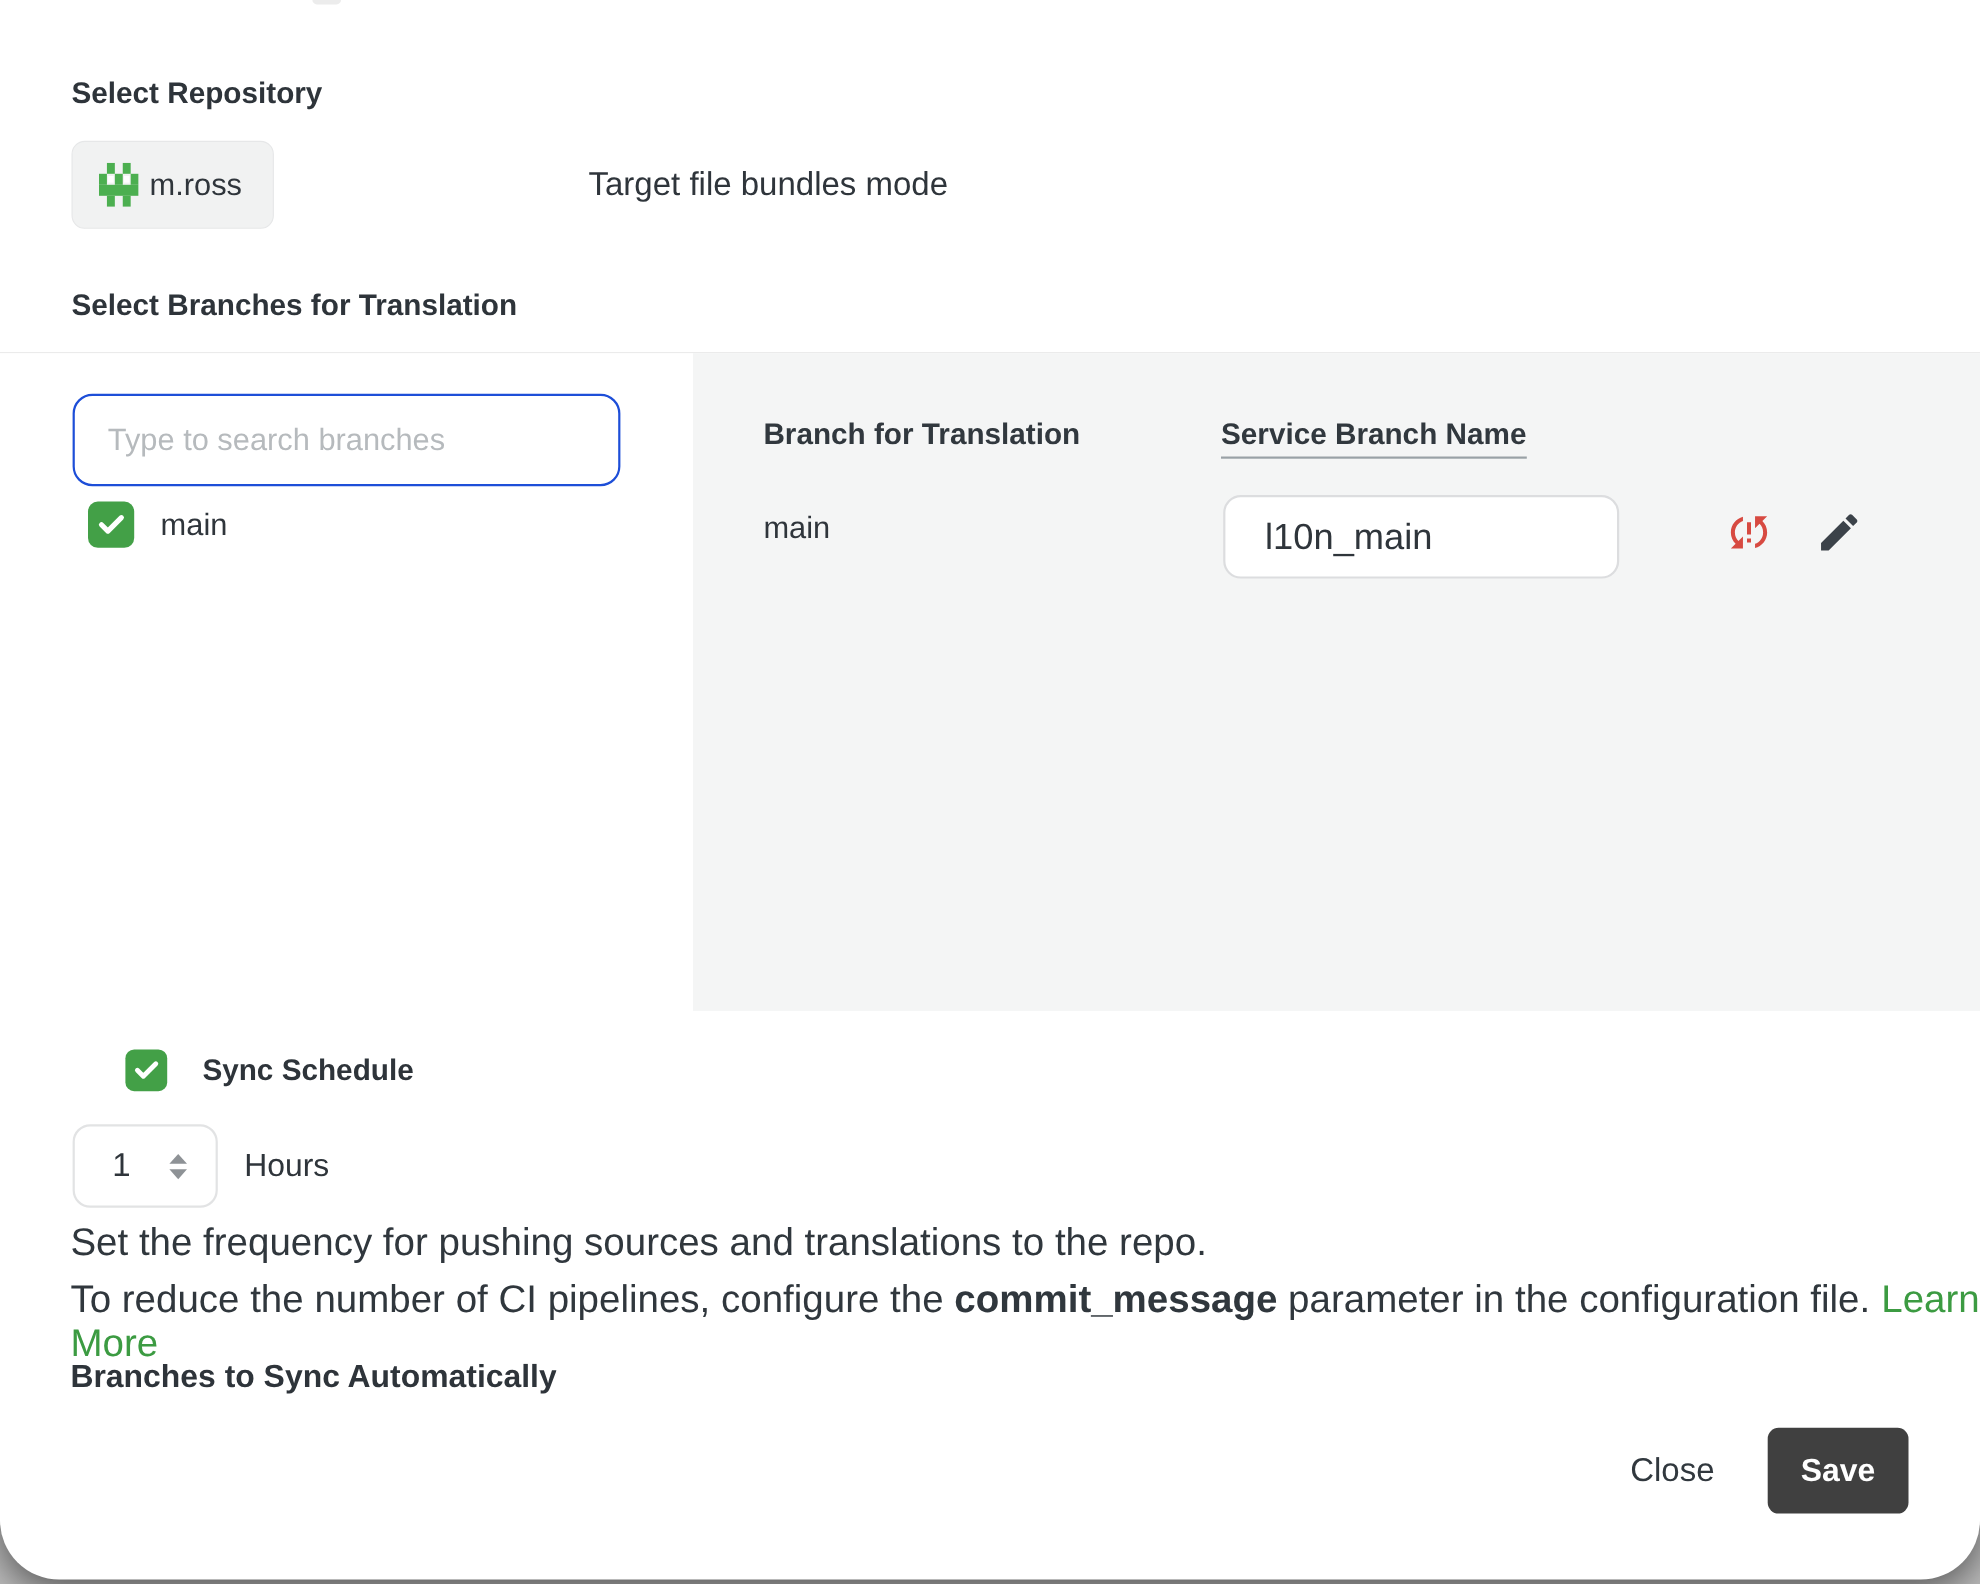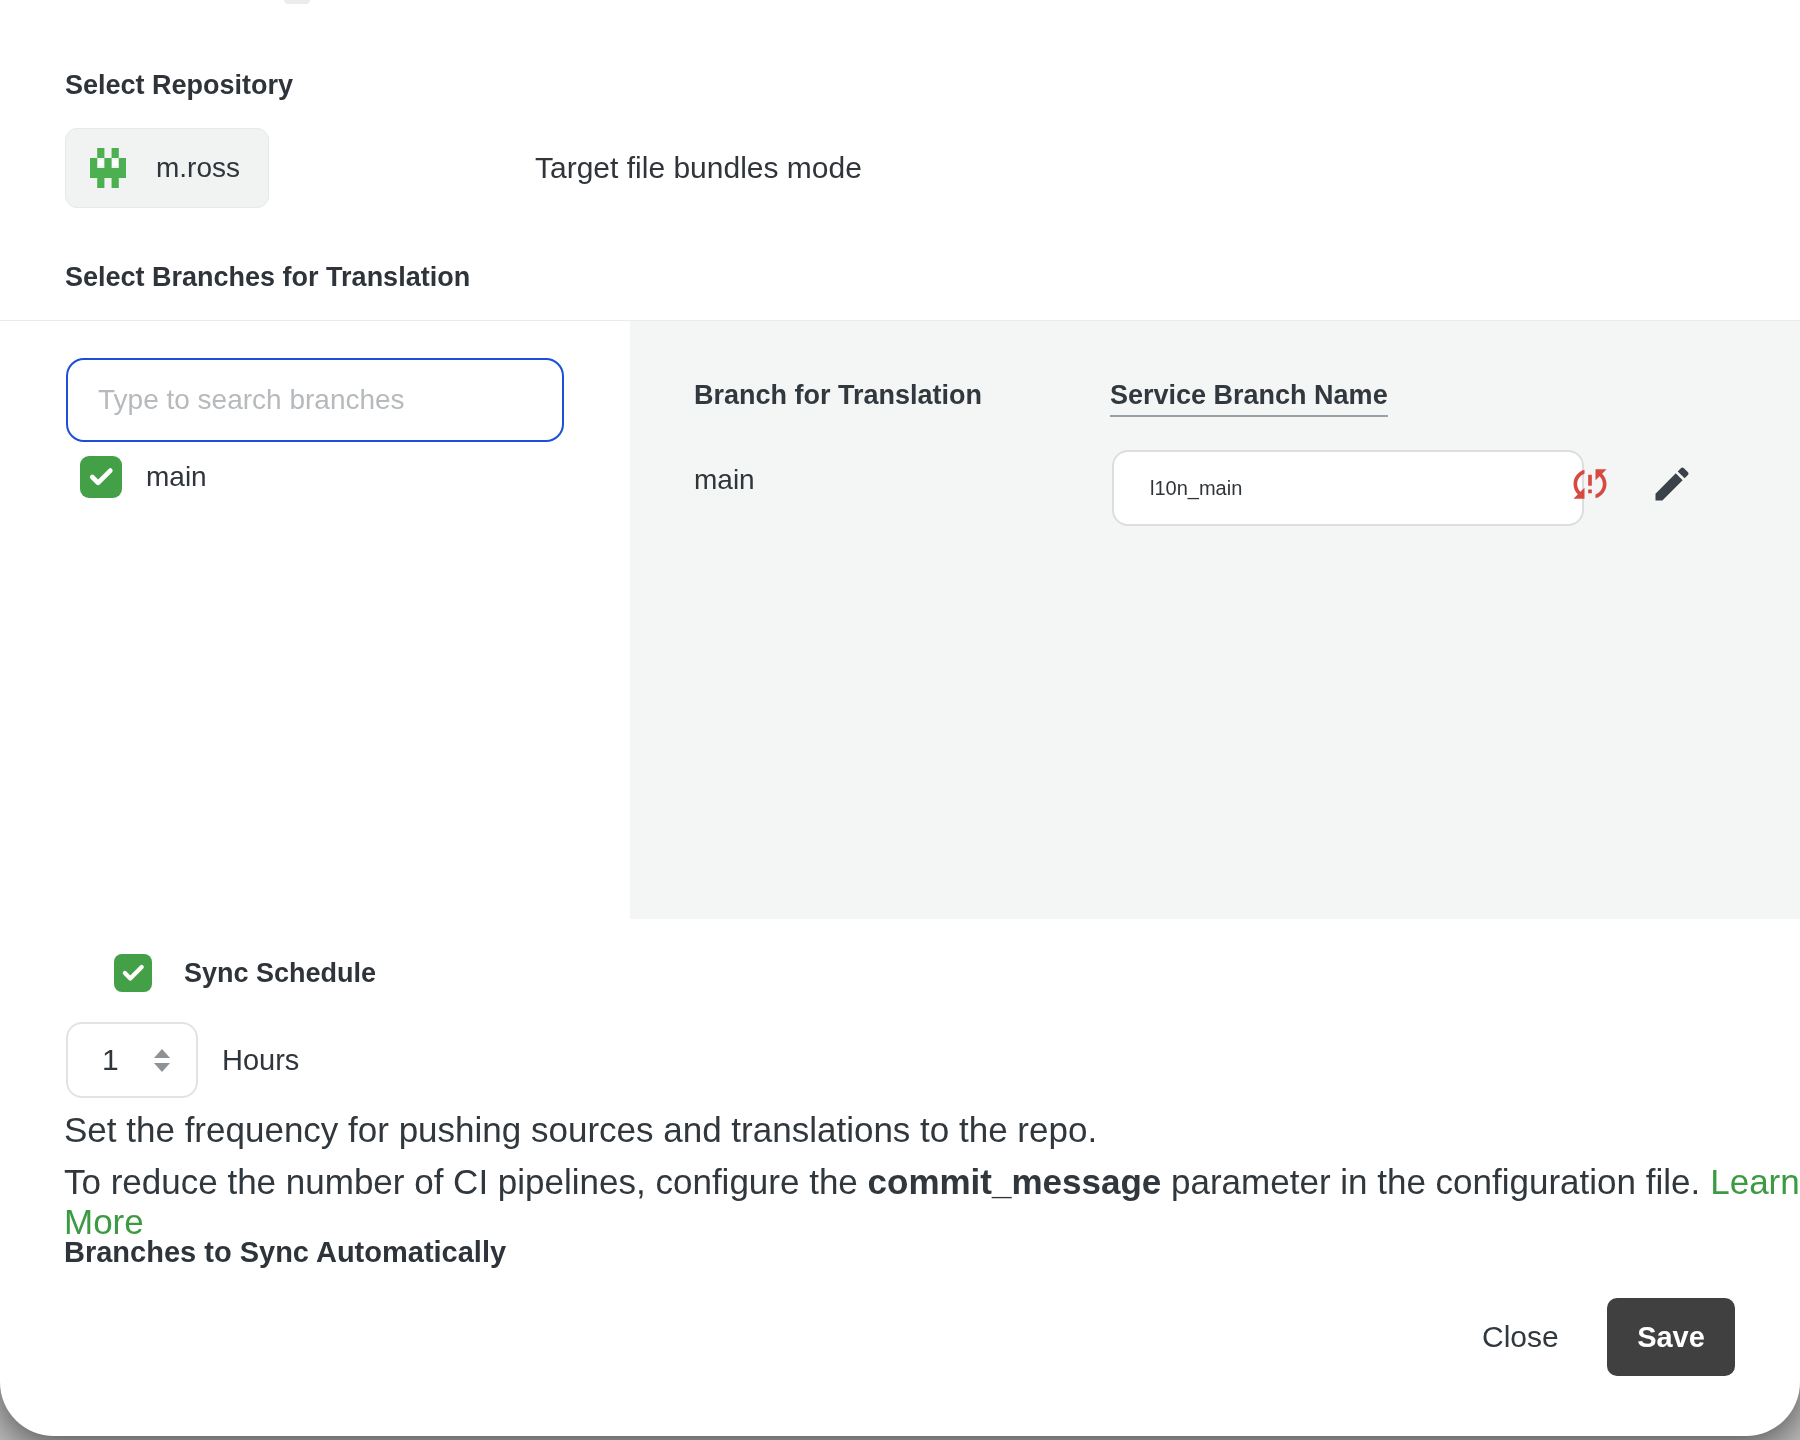--- a/index.html
+++ b/index.html
@@ -26,21 +26,21 @@
   .section-title {
     position: absolute; left: 65px;
     font-size: 27px; font-weight: 700; color: #2e343a;
     margin: 0;
   }
   #repo-title { top: 70px; }
   #branches-title { top: 262px; }
 
   .chip {
     position: absolute; left: 65px; top: 128px; height: 80px;
-    display: inline-flex; align-items: center; gap: 30px;
+    display: inline-flex; align-items: center; gap: 10px;
     padding: 0 28px 0 24px;
     background: #f1f2f2; border: 1px solid #e6e7e8;
     border-radius: 12px; box-sizing: border-box;
     font-size: 28px; color: #2f353b; cursor: pointer;
   }
   .dropdown {
     position: absolute; left: 267px; top: 128px; height: 80px; width: 224px;
     display: inline-flex; align-items: center; justify-content: center; gap: 20px;
     background: #ffffff; border: 2px solid #d6d7d8;
     border-radius: 14px; box-sizing: border-box;
@@ -92,23 +92,23 @@
   }
   #col1-header { left: 694px; }
   #col2-header { left: 1110px; border-bottom: 2px solid #99a1a6; padding-bottom: 4px; cursor: help; }
 
   .row-branch-name {
     position: absolute; left: 694px; top: 464px;
     font-size: 28px; color: #2f353b;
   }
   .service-input {
     position: absolute; left: 1112px; top: 450px;
-    width: 472px; height: 76px; box-sizing: border-box;
+    width: 360px; height: 76px; box-sizing: border-box;
     background: #ffffff; border: 2px solid #dcdddf; border-radius: 16px;
-    padding: 0 36px; font-size: 20px; color: #2f353b;
+    padding: 0 36px; font-size: 33px; color: #2f353b;
     font-family: "Liberation Sans", sans-serif; outline: none;
   }
   .icon-btn { position: absolute; width: 44px; height: 44px; cursor: pointer; }
   #sync-error-icon { left: 1568px; top: 462px; }
   #edit-icon { left: 1650px; top: 462px; }
 
   .sync-row {
     position: absolute; left: 66px; top: 954px;
     display: flex; align-items: center; gap: 32px; cursor: pointer; padding-left: 48px;
   }

